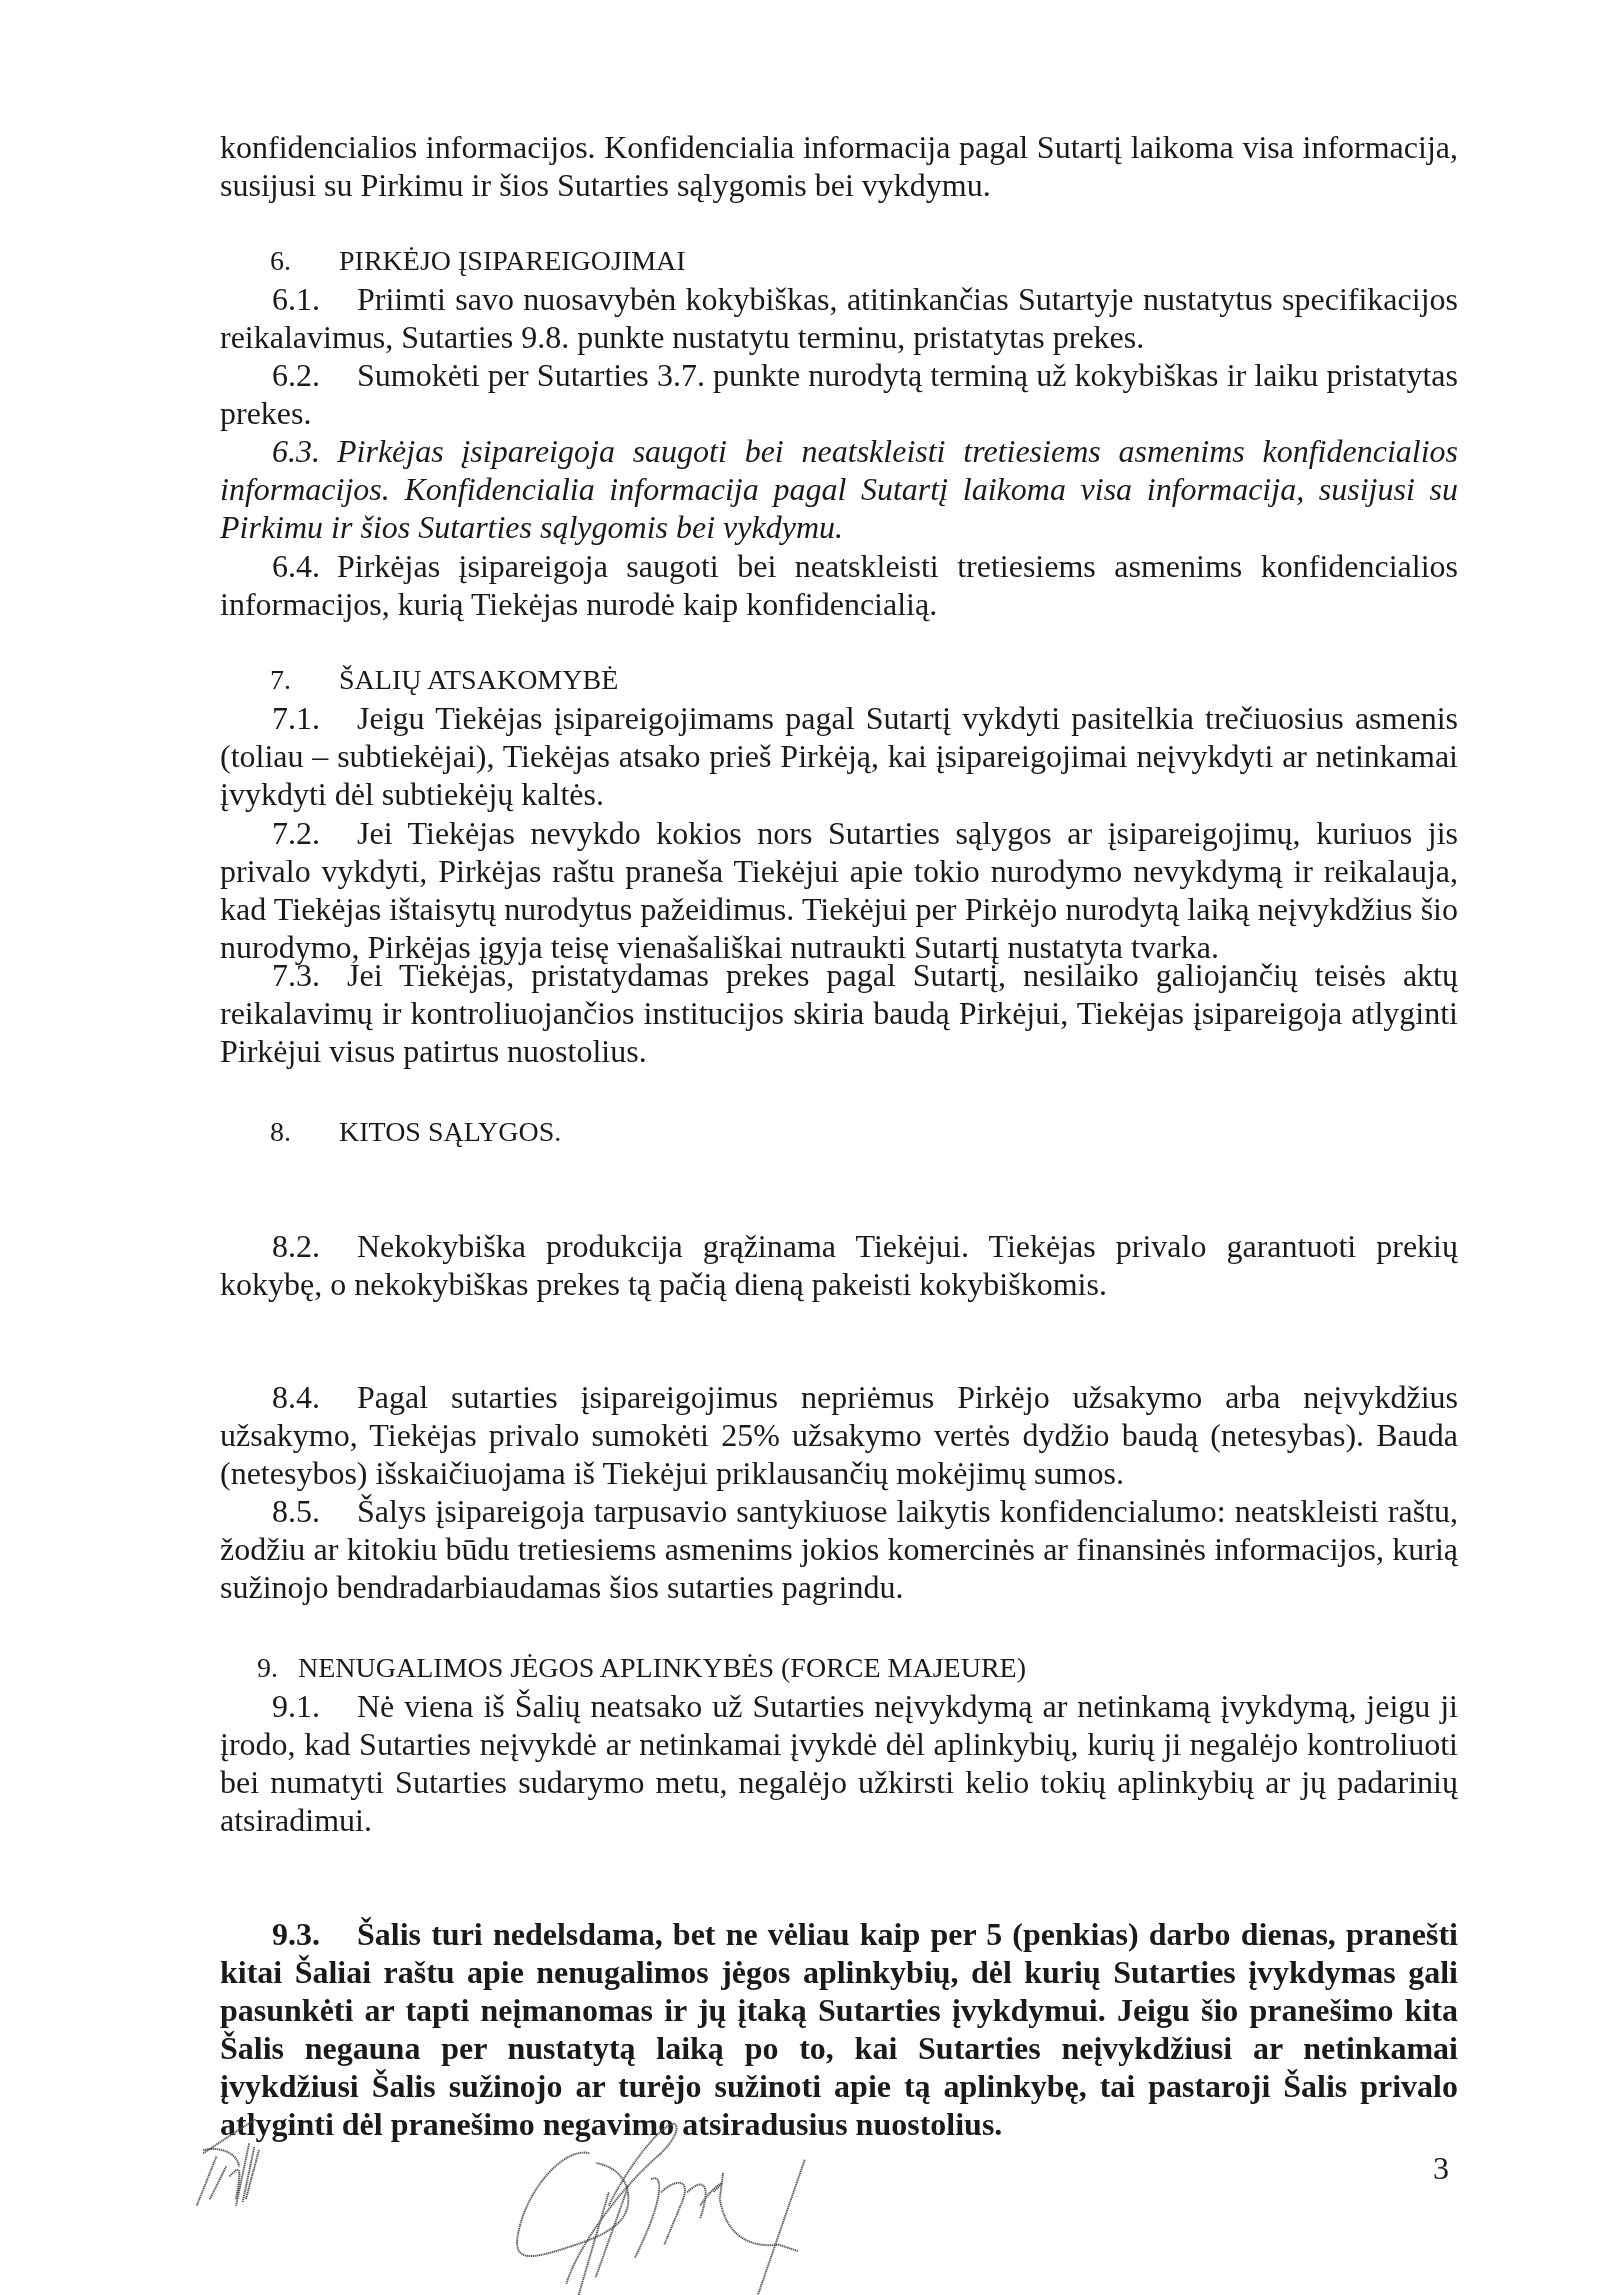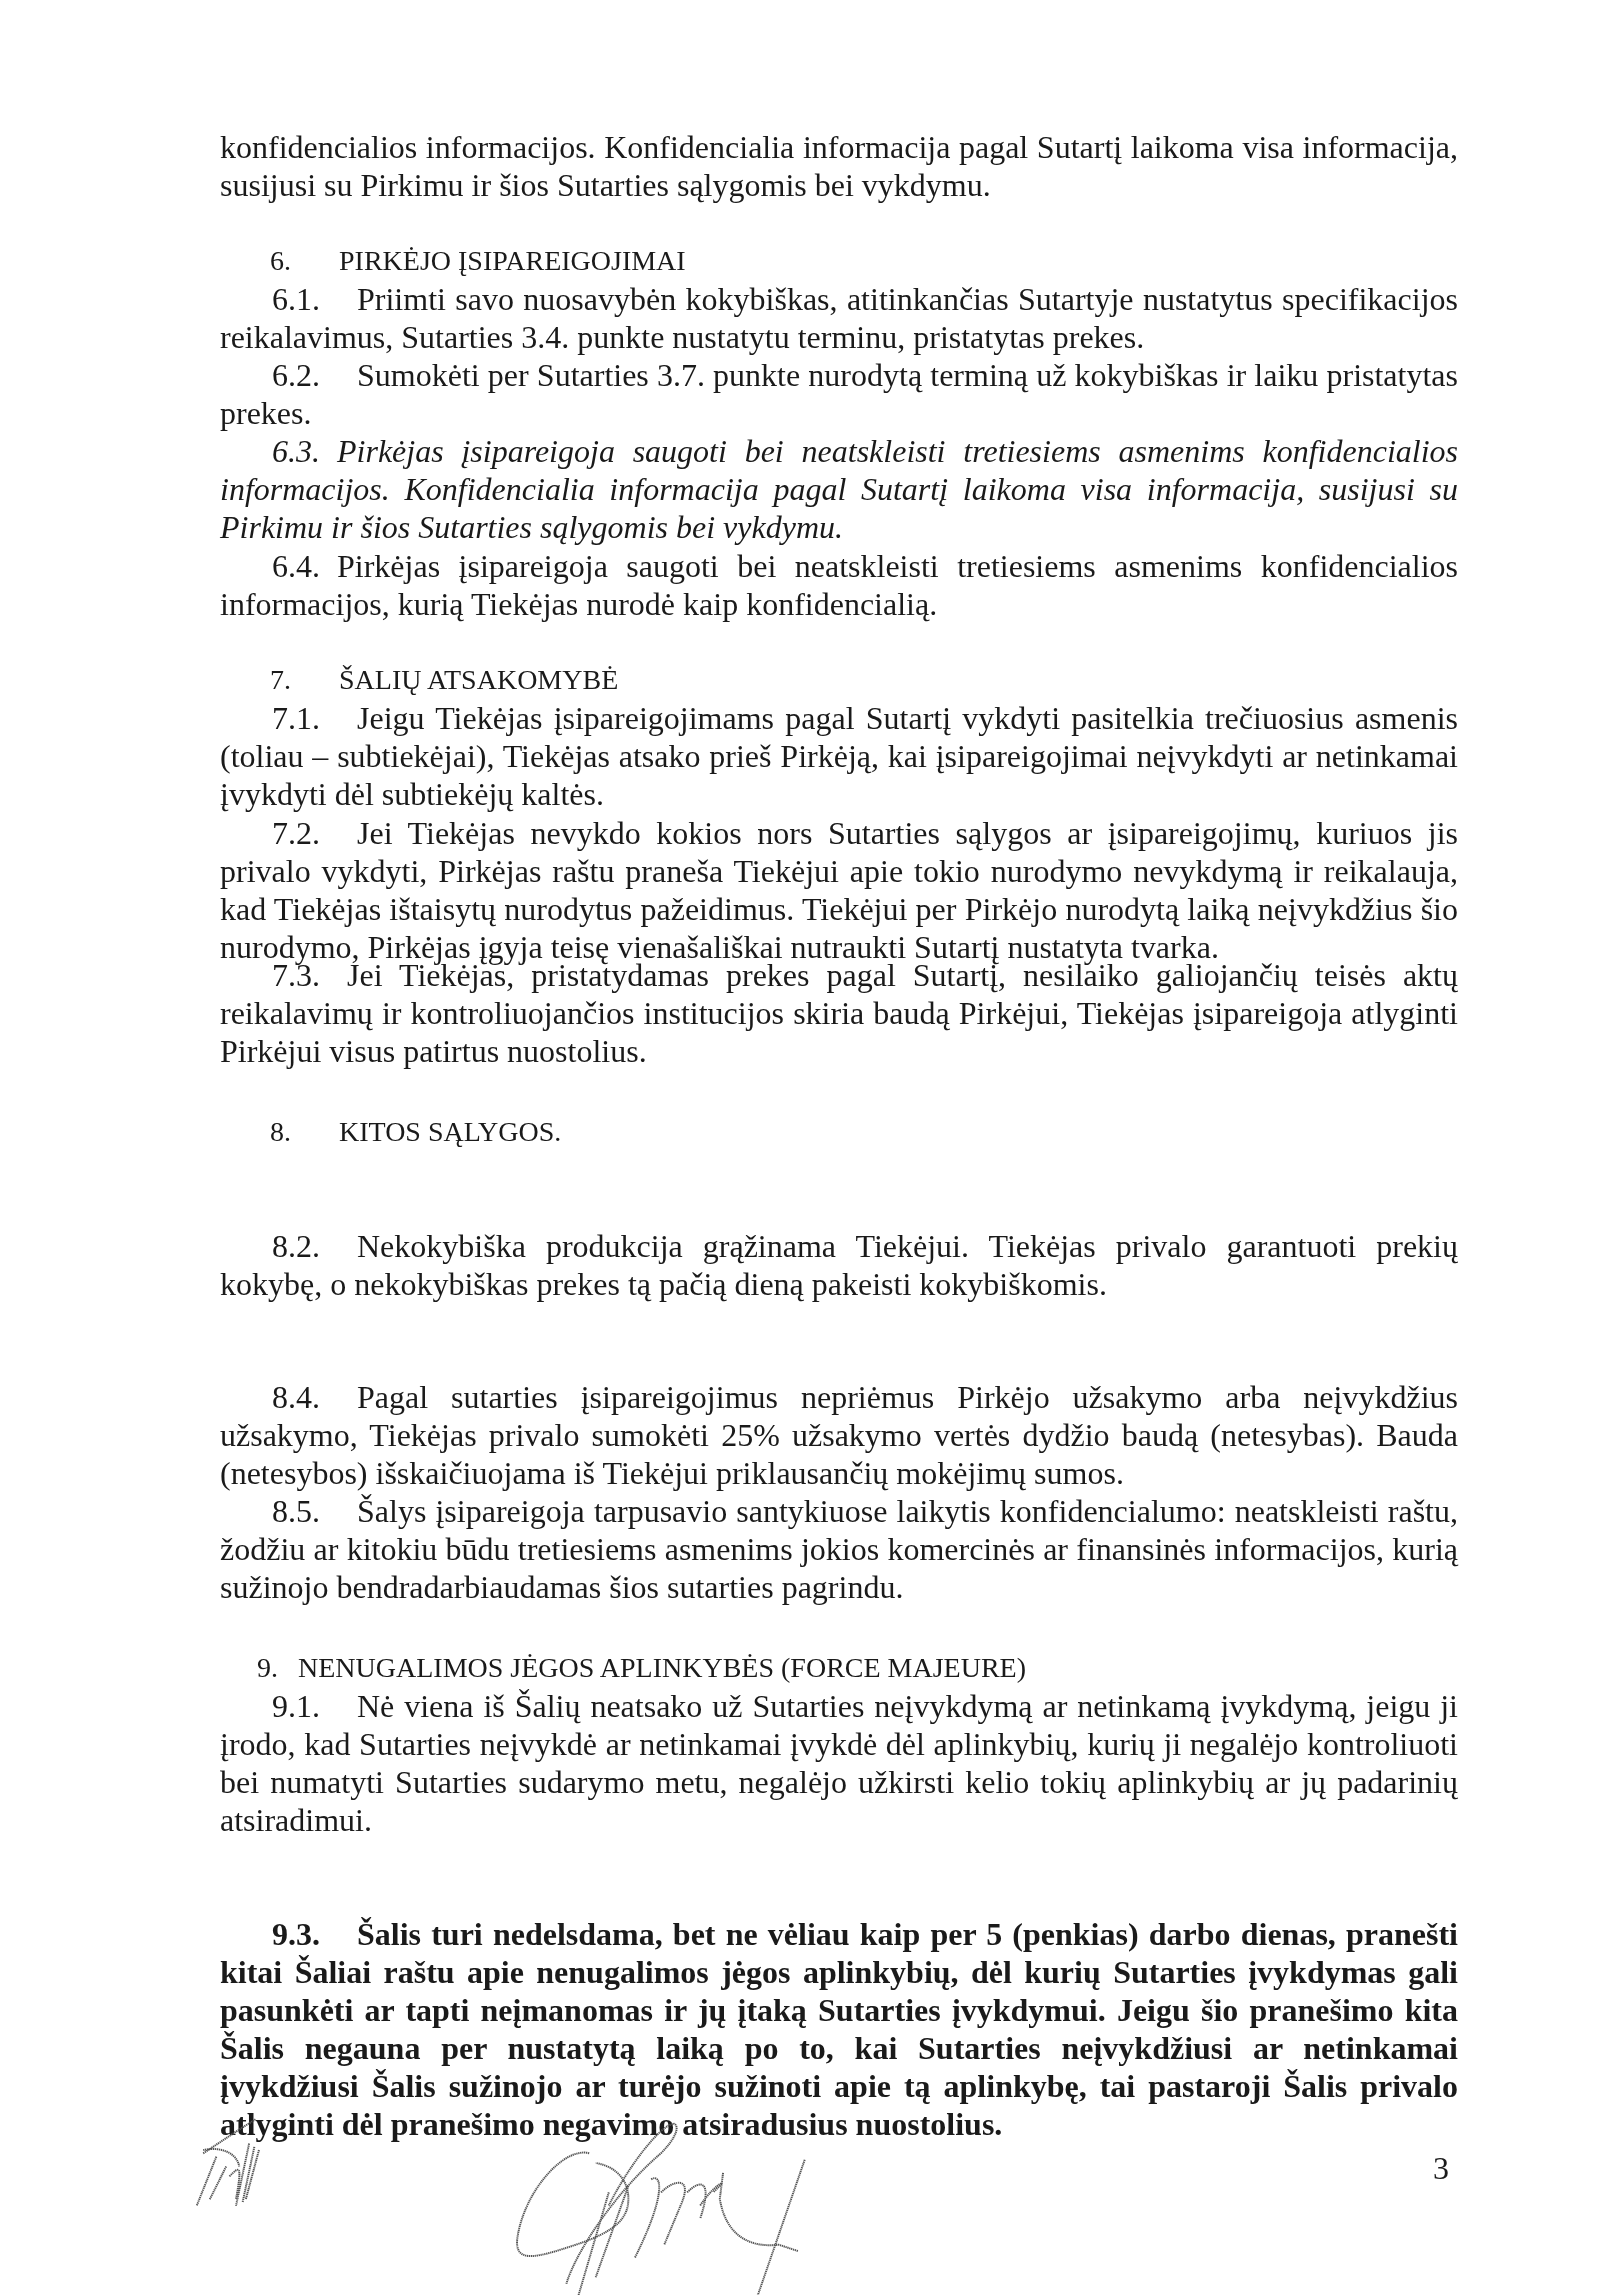--- a/index.html
+++ b/index.html
@@ -31,21 +31,21 @@
 <div class="page">
 
   <div class="col" style="top:128px;">
     <p class="p">konfidencialios informacijos. Konfidencialia informacija pagal Sutartį laikoma visa informacija, susijusi su Pirkimu ir šios Sutarties sąlygomis bei vykdymu.</p>
   </div>
 
   <div class="h" style="top:242px;">
     <span class="hn">6.</span><span>PIRKĖJO ĮSIPAREIGOJIMAI</span>
   </div>
   <div class="col" style="top:280px;">
-    <p class="p ind"><span class="num c-num">6.1.</span><span>Priimti savo nuosavybėn kokybiškas, atitinkančias Sutartyje nustatytus specifikacijos reikalavimus, Sutarties 3.4. punkte nustatytu terminu, pristatytas prekes.</span></p>
+    <p class="p ind"><span class="num c-num">6.1.</span><span>Priimti savo nuosavybėn kokybiškas, atitinkančias Sutartyje nustatytus specifikacijos reikalavimus, Sutarties 9.8. punkte nustatytu terminu, pristatytas prekes.</span></p>
   </div>
   <div class="col" style="top:356px;">
     <p class="p ind"><span class="num c-num">6.2.</span><span>Sumokėti per Sutarties 3.7. punkte nurodytą terminą už kokybiškas ir laiku pristatytas prekes.</span></p>
   </div>
   <div class="col it" style="top:432px;">
     <p class="p ind"><span class="num c-num" style="width:65px">6.3.</span><span>Pirkėjas įsipareigoja saugoti bei neatskleisti tretiesiems asmenims konfidencialios informacijos. Konfidencialia informacija pagal Sutartį laikoma visa informacija, susijusi su Pirkimu ir šios Sutarties sąlygomis bei vykdymu.</span></p>
   </div>
   <div class="col" style="top:547px;">
     <p class="p ind"><span class="num c-num" style="width:65px">6.4.</span><span>Pirkėjas įsipareigoja saugoti bei neatskleisti tretiesiems asmenims konfidencialios informacijos, kurią Tiekėjas nurodė kaip konfidencialią.</span></p>
   </div>

